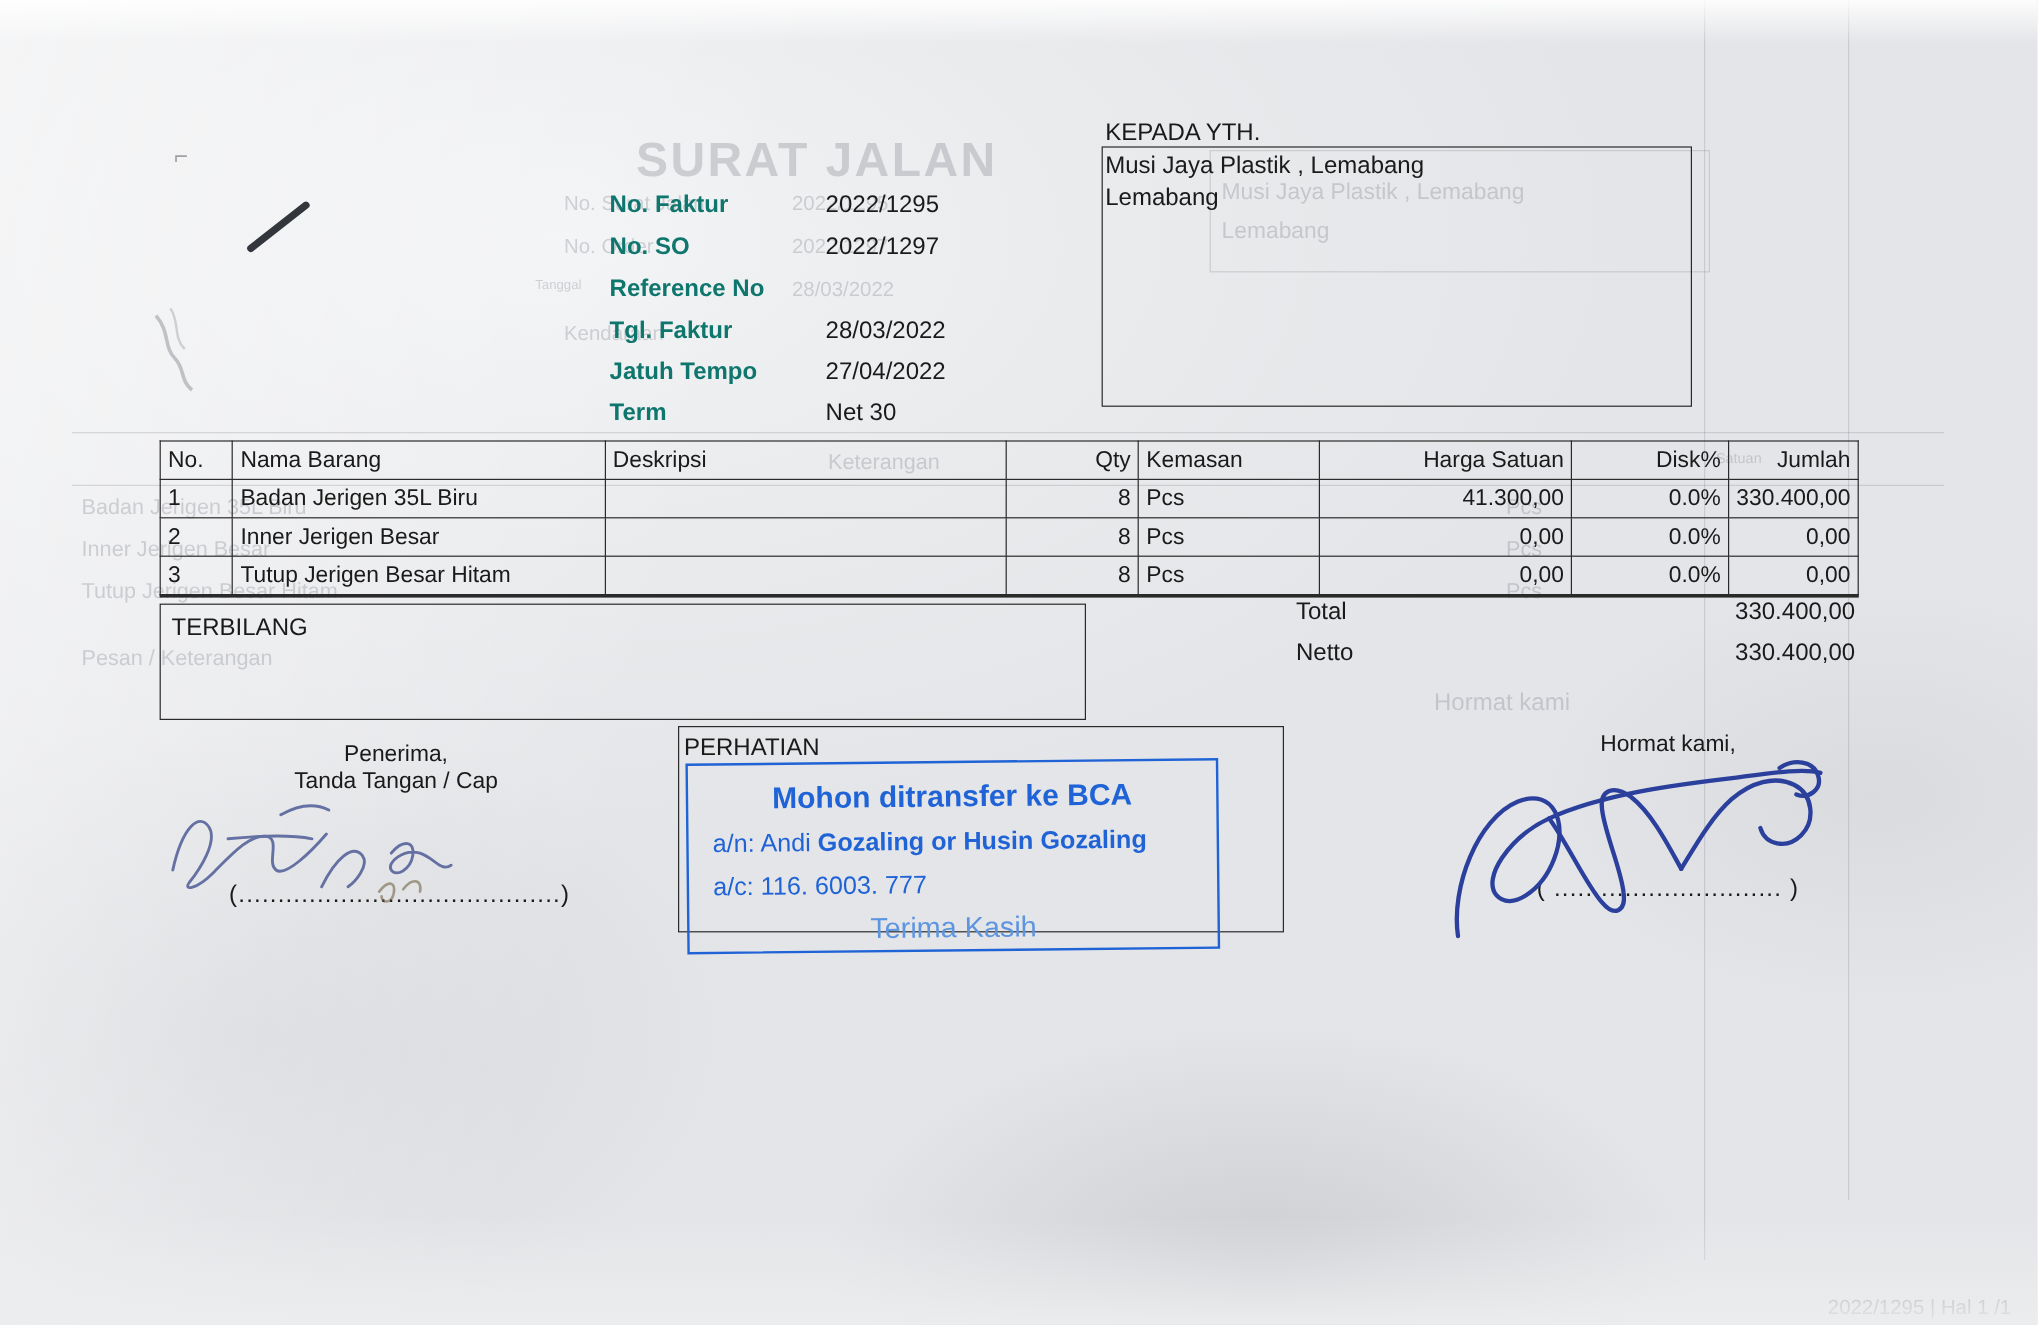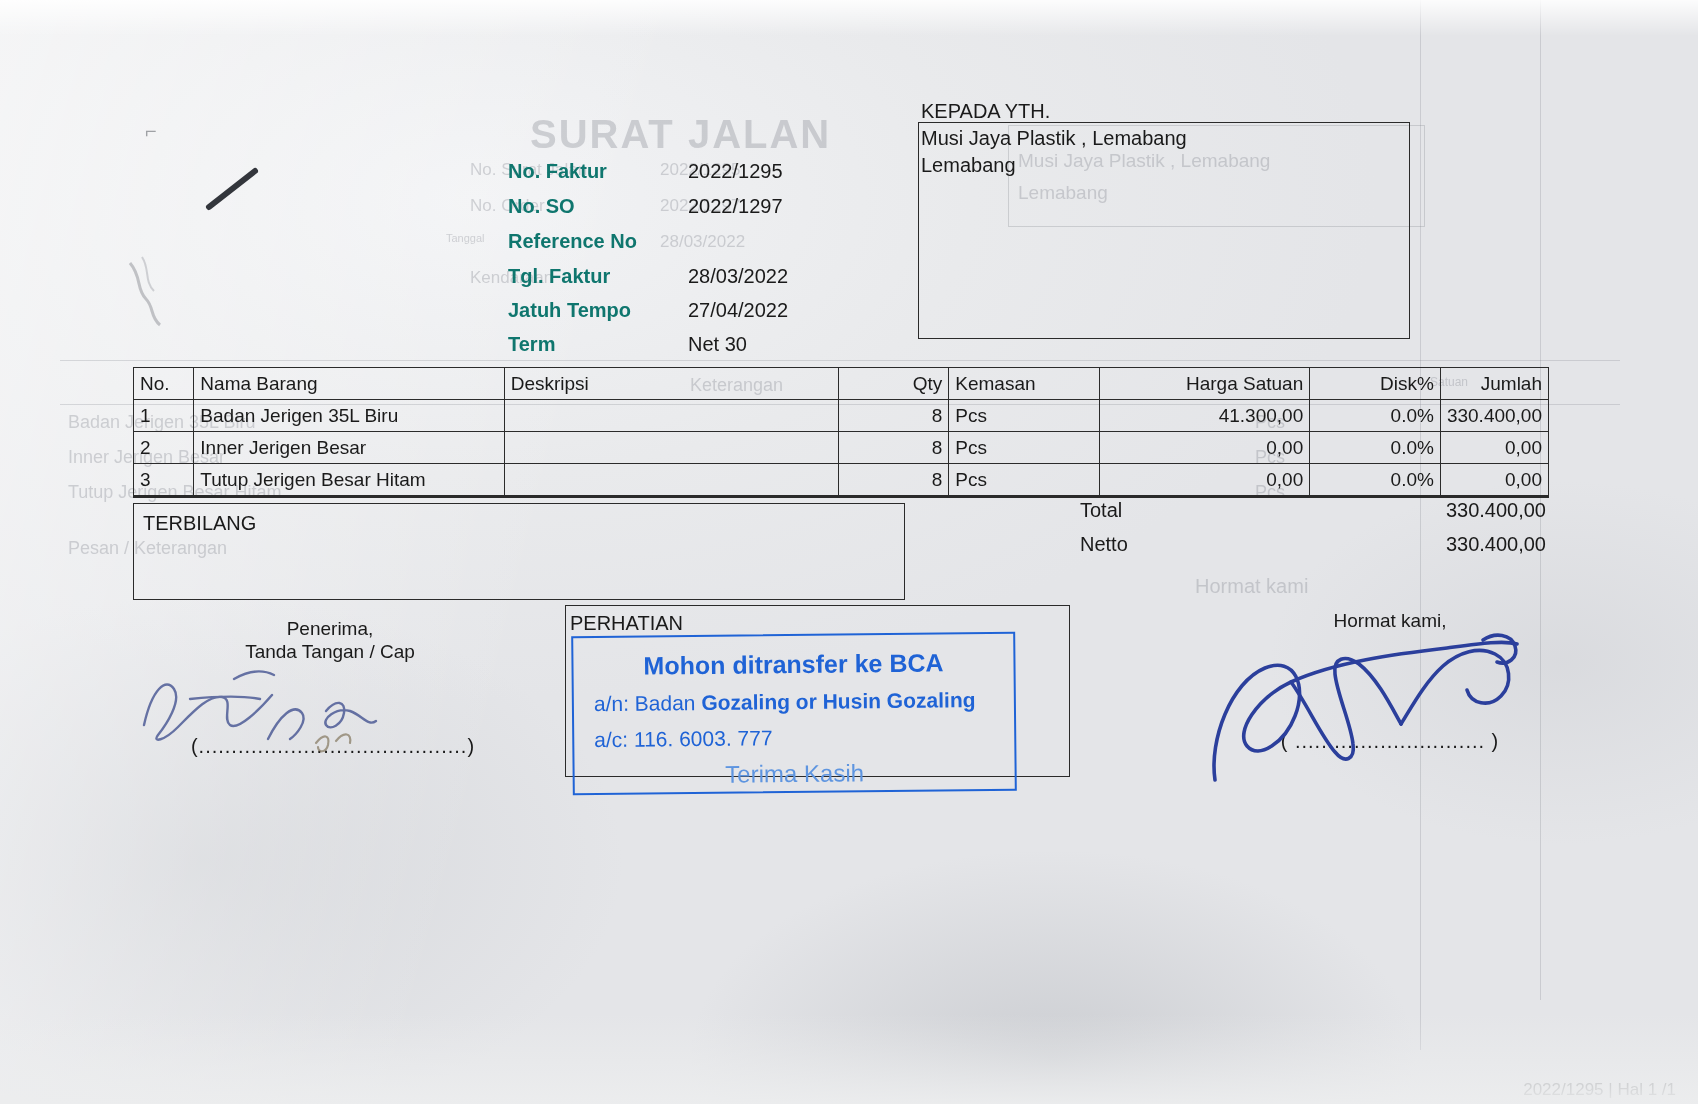--- a/index.html
+++ b/index.html
@@ -358,21 +358,21 @@
       </g>
     </svg>
   </div>
 
   <div class="box" id="perhatian-box"></div>
   <div class="abs perhatian-title" style="left:570px; top:612px;">PERHATIAN</div>
 
   <div id="stamp">
     <div class="stamp-l1">Mohon ditransfer ke BCA</div>
     <div class="stamp-l2">
-      <span>a/n: Badan </span><b>Gozaling or Husin Gozaling</b>
+      <span>a/n: Andi </span><b>Gozaling or Husin Gozaling</b>
     </div>
     <div class="stamp-l3">a/c: 116. 6003. 777</div>
     <div class="stamp-l4">Terima Kasih</div>
   </div>
 
   <div class="abs sig-center" style="left:1230px; top:610px; width:320px;">Hormat kami,</div>
   <div class="abs dots" style="left:1230px; top:730px; width:320px; text-align:center;">( ............................. )</div>
 
   <div class="ink" style="left:1195px; top:620px;">
     <svg width="360" height="180" viewBox="0 0 360 180">

